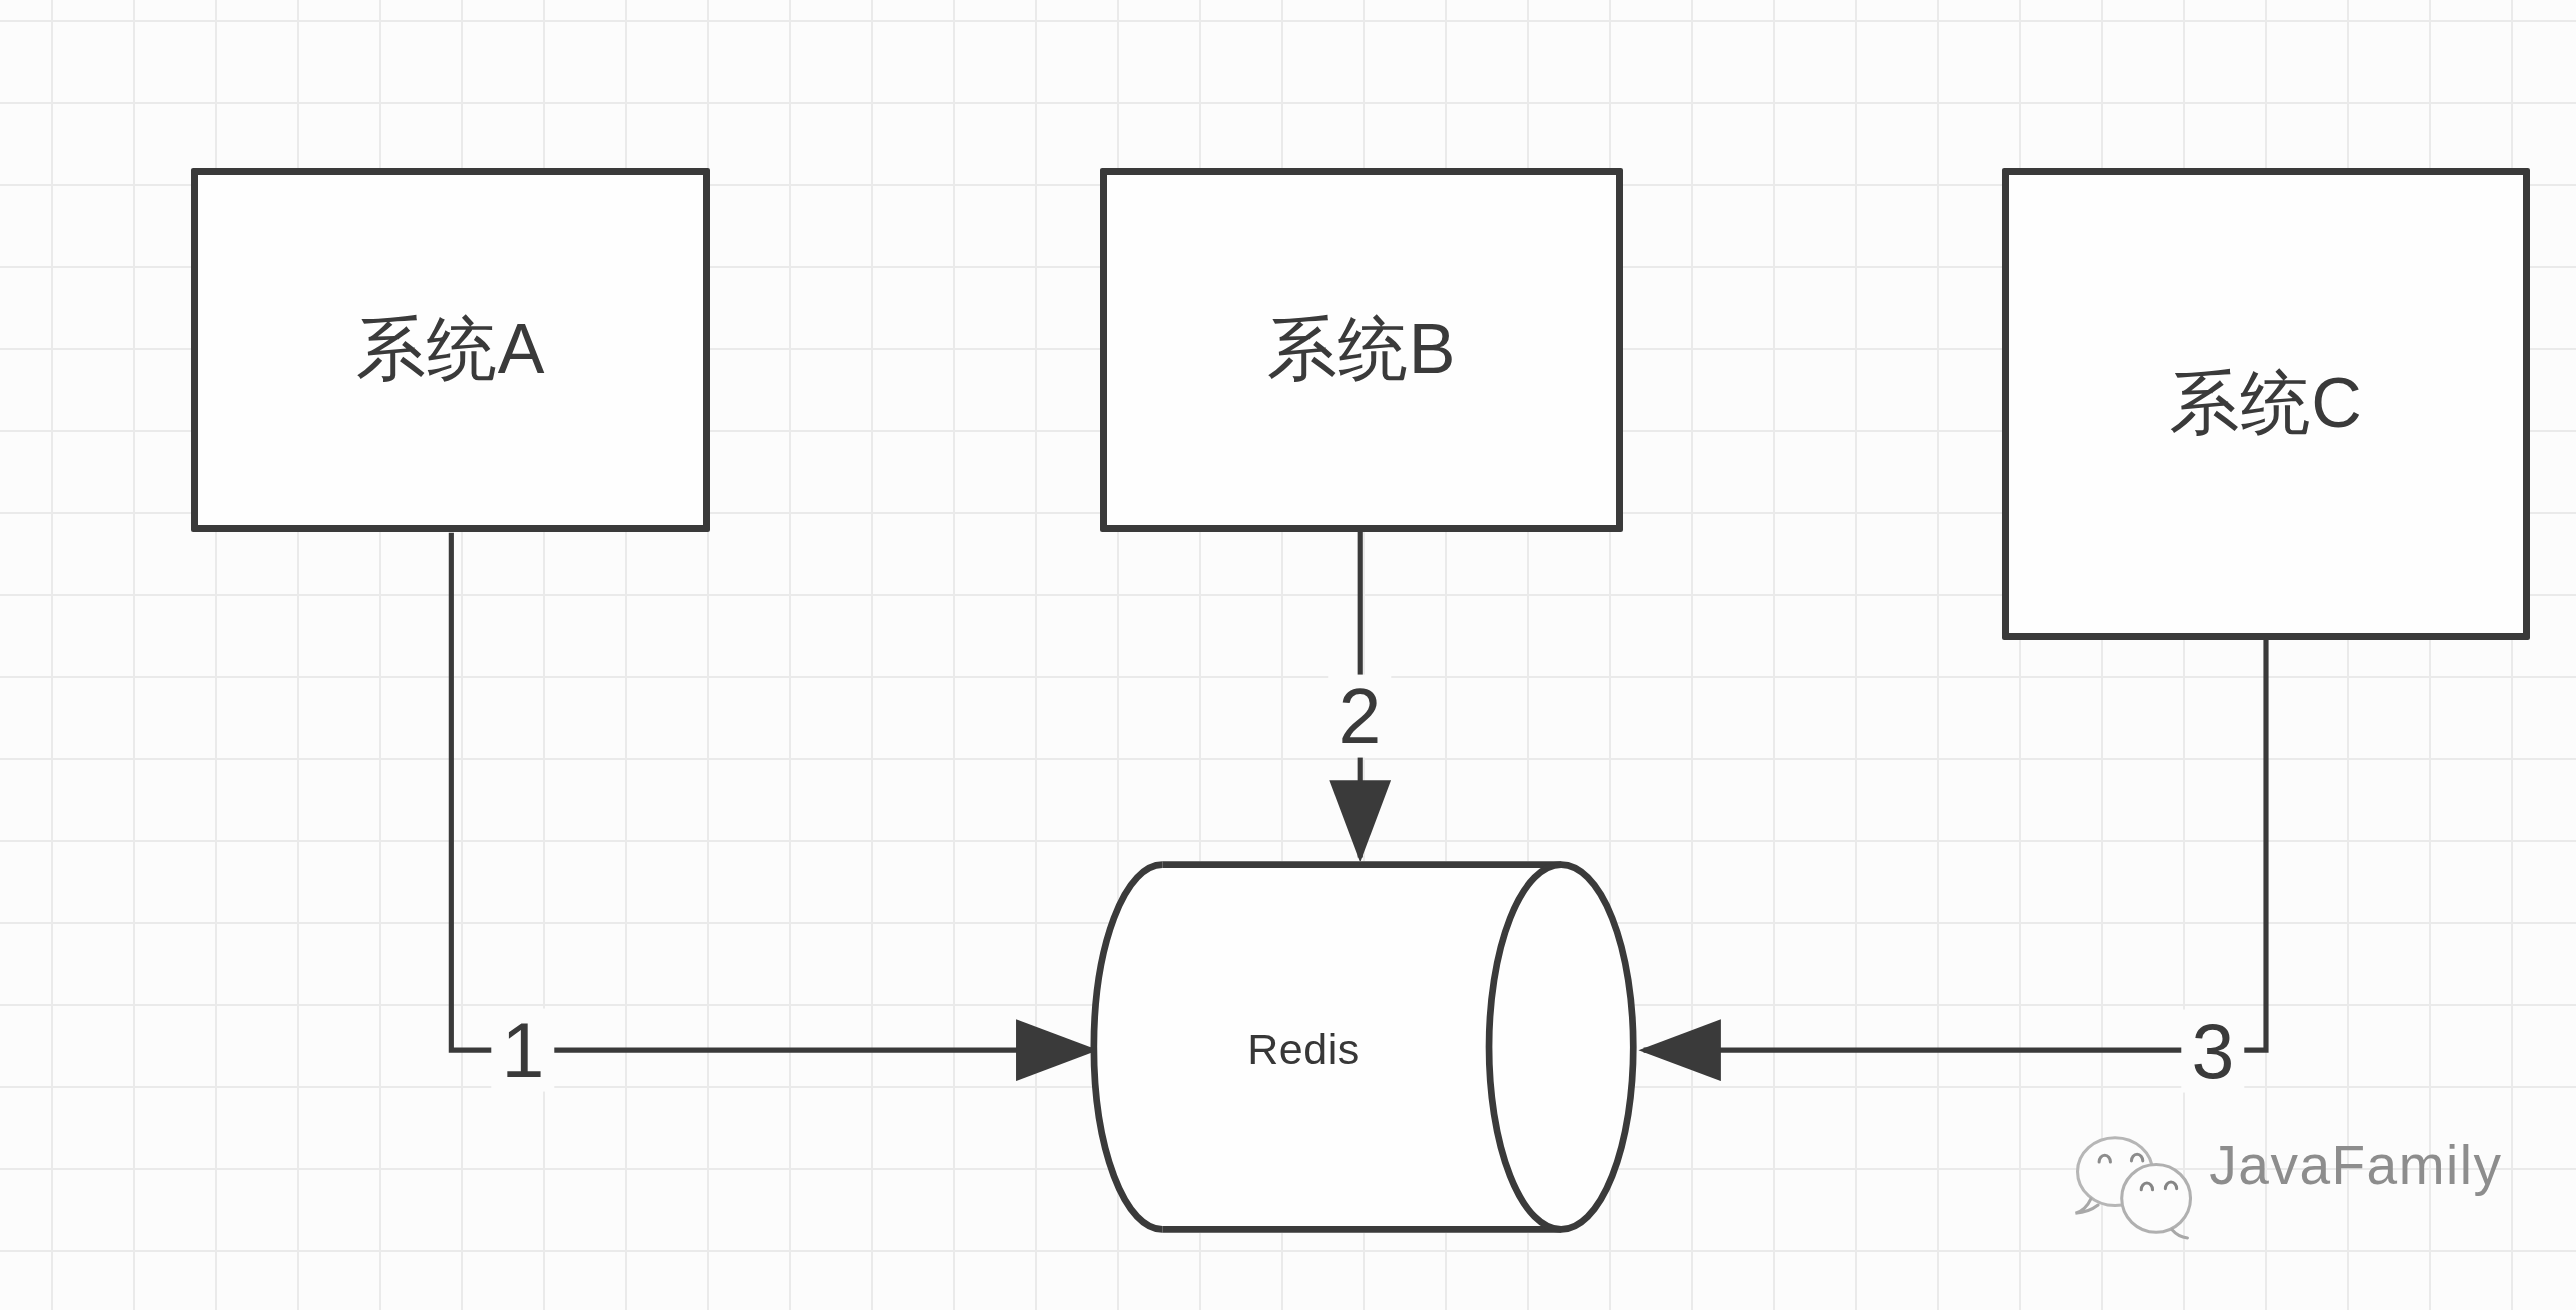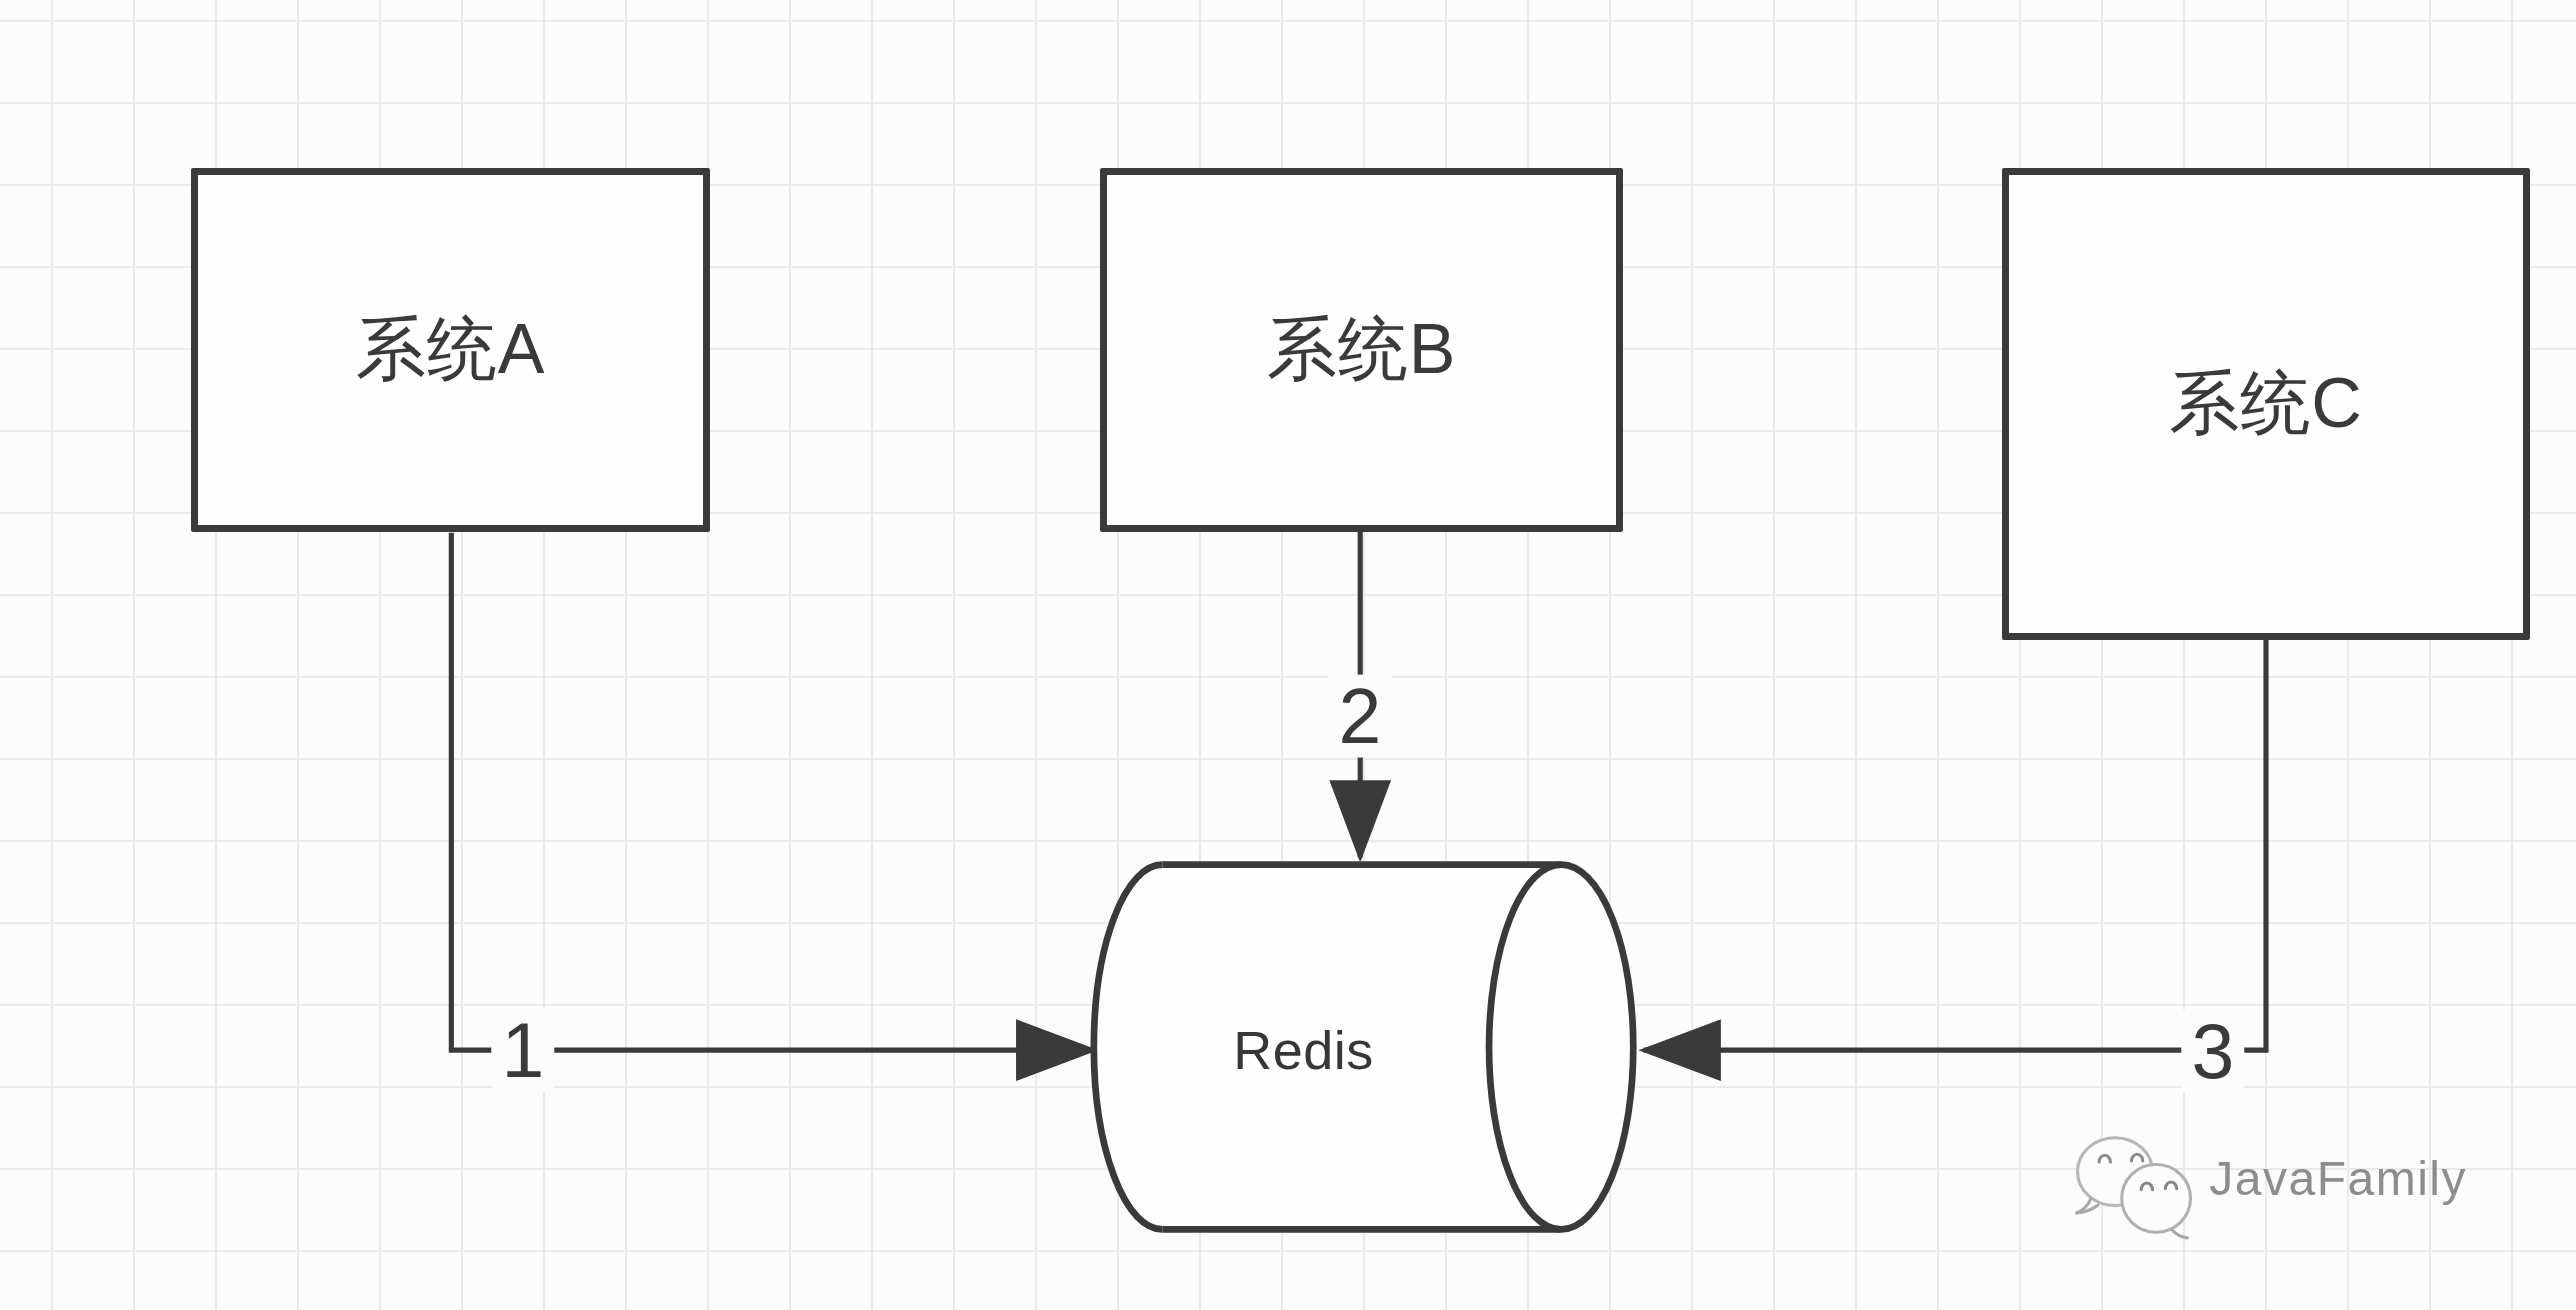--- a/index.html
+++ b/index.html
@@ -45,21 +45,21 @@
   .node-a { left: 191px;  top: 168px; width: 519px; height: 364px; }
   .node-b { left: 1100px; top: 168px; width: 523px; height: 364px; }
   .node-c { left: 2002px; top: 168px; width: 528px; height: 472px; }
   .cyl-label {
     position: absolute;
     left: 1159px; top: 1007px;
     width: 289px; height: 85px;
     display: flex;
     align-items: center;
     justify-content: center;
-    font-size: 54px;
+    font-size: 43px;
     color: #373737;
     letter-spacing: 0.5px;
   }
   .edge-label {
     position: absolute;
     transform: translate(-50%, -50%);
     background: #fcfcfc;
     padding: 1px 10.3px;
     font-size: 77px;
     color: #3a3a3a;
@@ -74,22 +74,22 @@
     display: flex;
     align-items: flex-start;
   }
   .watermark-logo {
     width: 134px;
     height: 113px;
     flex: 0 0 auto;
   }
   .watermark-text {
     margin-left: 9.3px;
-    margin-top: 27px;
-    font-size: 48px;
+    margin-top: 10px;
+    font-size: 55px;
     line-height: 1;
     color: #8d8d8d;
     letter-spacing: 1.5px;
     white-space: nowrap;
   }
 </style>
 </head>
 <body>
 
 <div class="stage">

